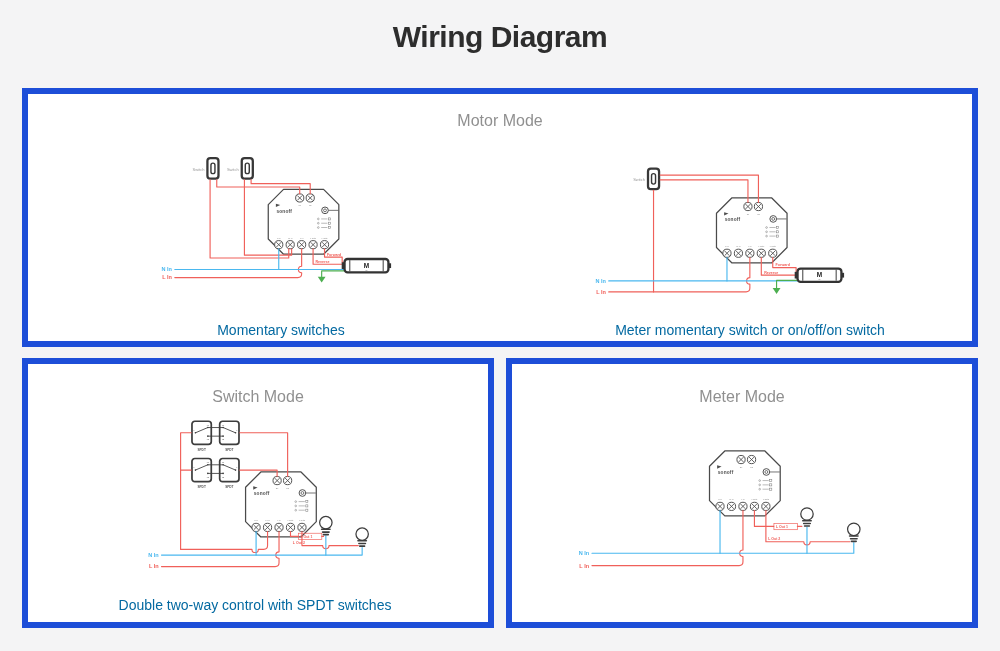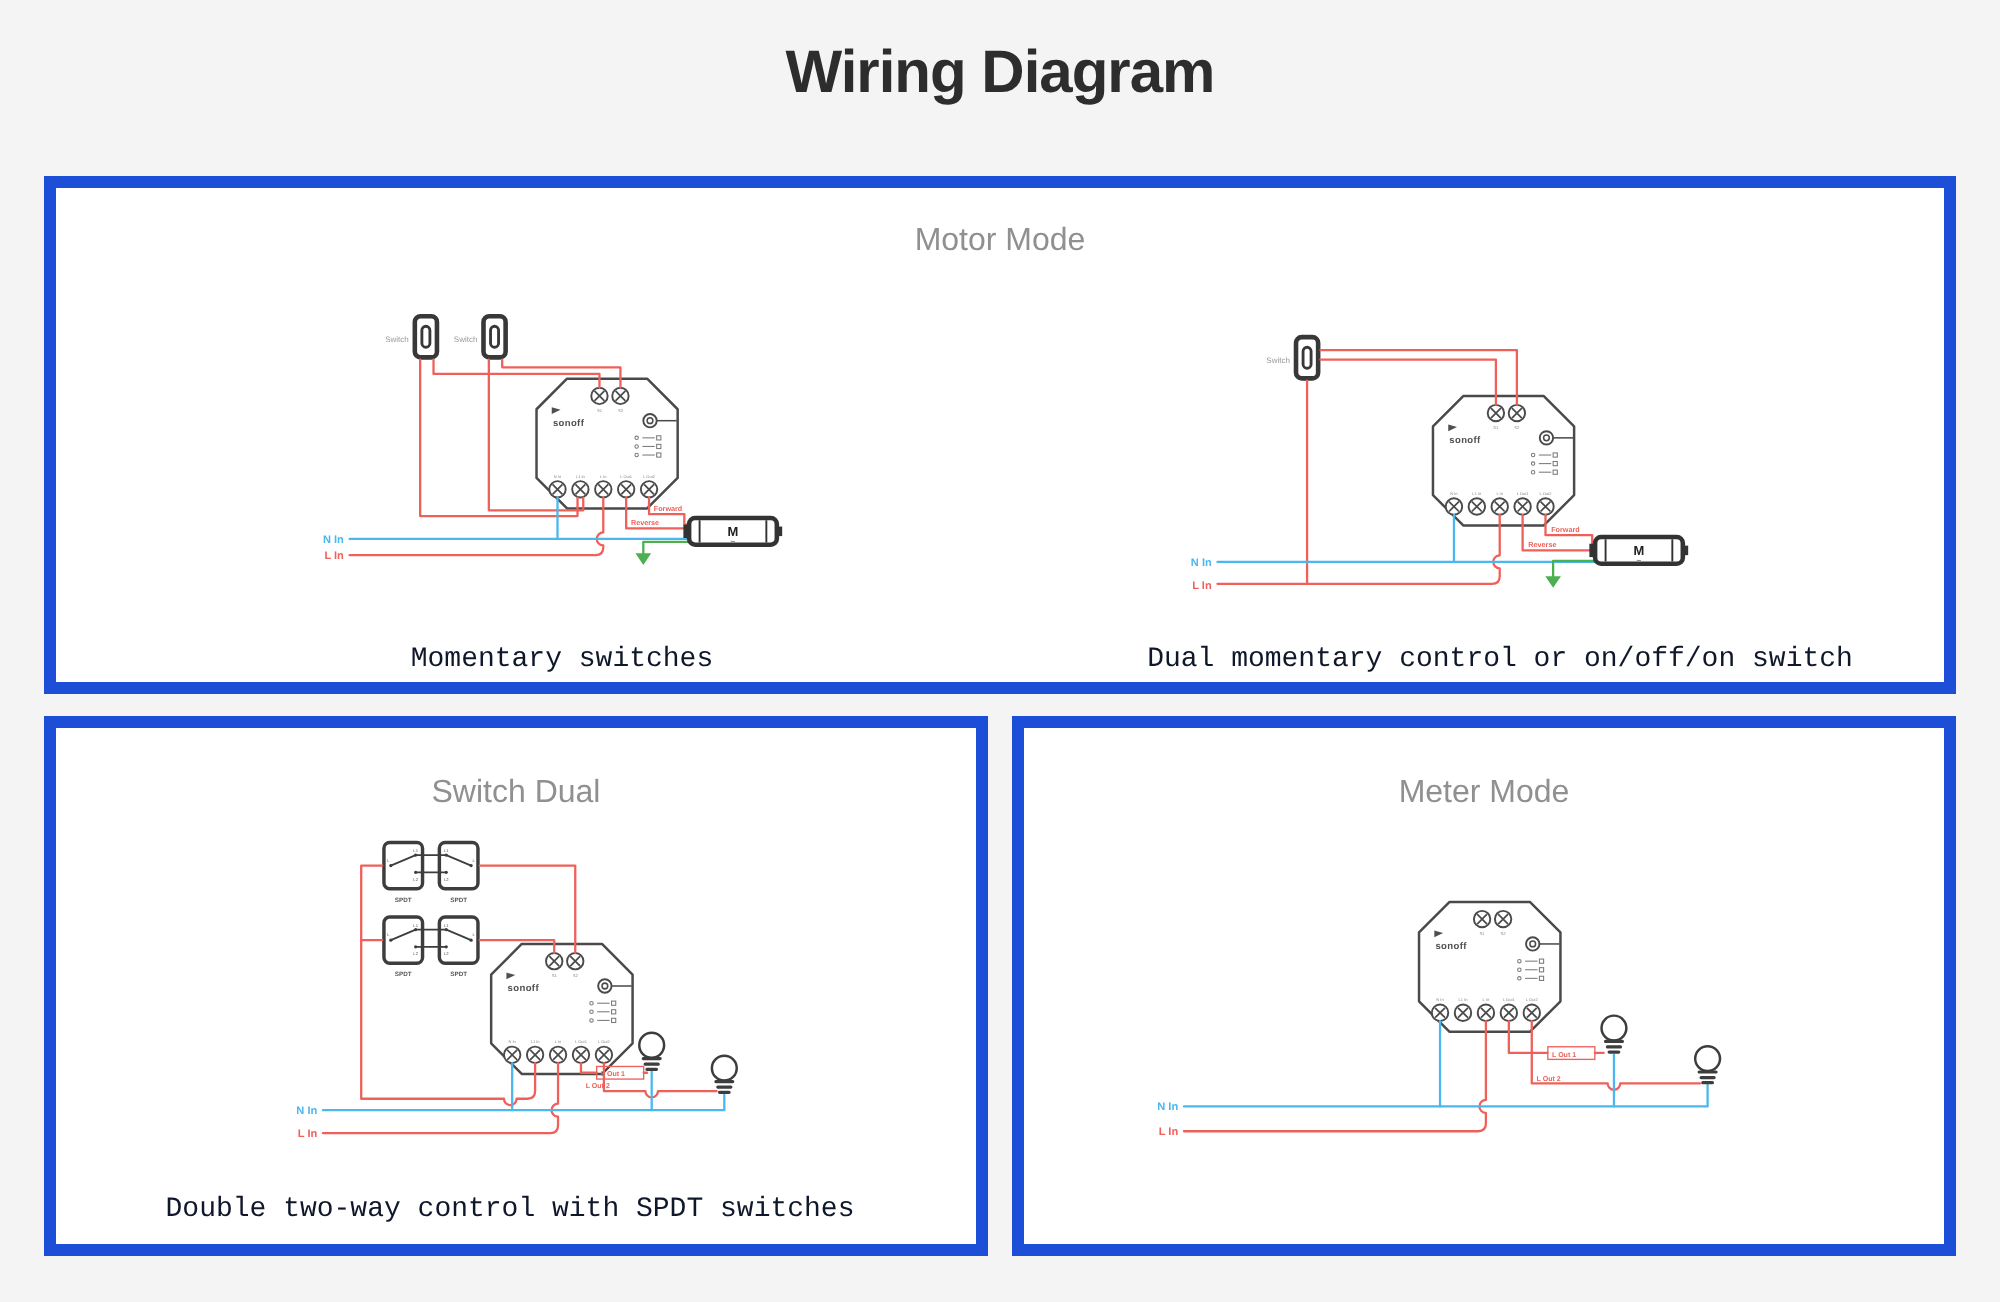--- a/index.html
+++ b/index.html
@@ -6,21 +6,21 @@
   #page{position:relative;width:1000px;height:651px;background:#f4f4f5;overflow:hidden;}
   .page-title{position:absolute;left:0;top:20px;width:1000px;text-align:center;
     font-size:30px;font-weight:700;color:#2d2d2d;letter-spacing:-0.5px;}
   .panel{position:absolute;background:#ffffff;border:6px solid #1d4ed8;box-sizing:border-box;}
   #panel-motor{left:22px;top:88px;width:956px;height:259px;}
   #panel-switch{left:22px;top:358px;width:472px;height:270px;}
   #panel-meter{left:506px;top:358px;width:472px;height:270px;}
   .mode-title{position:absolute;left:0;top:18px;width:100%;text-align:center;
     font-size:16px;color:#909090;}
   #panel-switch .mode-title,#panel-meter .mode-title{top:24px;}
-  .caption{position:absolute;text-align:center;font-size:14px;color:#0f172a;font-family:Liberation Mono, monospace;}
+  .caption{position:absolute;text-align:center;font-size:14px;color:#0369a1;}
   .cap-motor-left{left:0;top:228px;width:506px;}
   .cap-motor-right{left:488px;top:228px;width:468px;}
   .cap-switch{left:4px;top:233px;width:446px;}
   .dsvg{position:absolute;left:0;top:0;width:100%;height:100%;}
   svg text{font-family:"Liberation Sans",sans-serif;}
   .wire{fill:none;stroke-width:1.2;stroke-linejoin:round;stroke-linecap:round;}
   .wred{stroke:#f0605a;} .wblue{stroke:#4ab8ef;} .wgreen{stroke:#4caf50;}
   .lblred{fill:#f0605a;font-weight:bold;} .lblblue{fill:#4ab8ef;font-weight:bold;}
   .tiny{fill:#8a8a8a;}
 </style>
@@ -166,25 +166,25 @@
           <polygon points="763.9,203.5 772.1,203.5 768,209.6" fill="#4caf50"></polygon>
         </g>
         <use href="#motor" x="790" y="183"></use>
         <text x="589" y="198" font-size="5.8" text-anchor="end" class="lblblue">N In</text>
         <text x="589" y="210" font-size="5.8" text-anchor="end" class="lblred">L In</text>
         <text x="767" y="180.6" font-size="3.8" class="lblred">Forward</text>
         <text x="755" y="188.4" font-size="3.8" class="lblred">Reverse</text>
       </g>
     </svg>
     <div class="caption cap-motor-left">Momentary switches</div>
-    <div class="caption cap-motor-right">Dual momentary control or on/off/on switch</div>
+    <div class="caption cap-motor-right">Meter momentary switch or on/off/on switch</div>
   </div>
 
   <div id="panel-switch" class="panel">
-    <div class="mode-title">Switch Dual</div>
+    <div class="mode-title">Switch Mode</div>
     <svg class="dsvg" viewBox="0 0 472 270">
       <g>
         <use href="#dev" x="223" y="113"></use>
         <use href="#spdt-l" x="166" y="59"></use>
           <use href="#spdt-r" x="195" y="59"></use>
         <use href="#spdt-l" x="166" y="98"></use>
           <use href="#spdt-r" x="195" y="98"></use>
         <text x="177" y="91" font-size="3.3" font-weight="bold" text-anchor="middle" fill="#555">SPDT</text>
         <text x="206" y="91" font-size="3.3" font-weight="bold" text-anchor="middle" fill="#555">SPDT</text>
         <text x="177" y="130" font-size="3.3" font-weight="bold" text-anchor="middle" fill="#555">SPDT</text>

